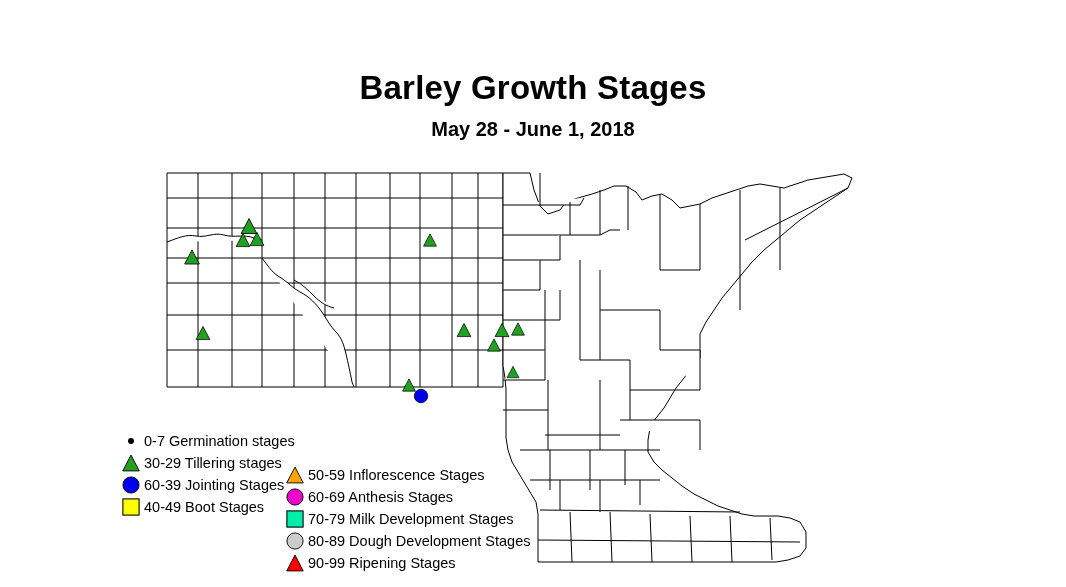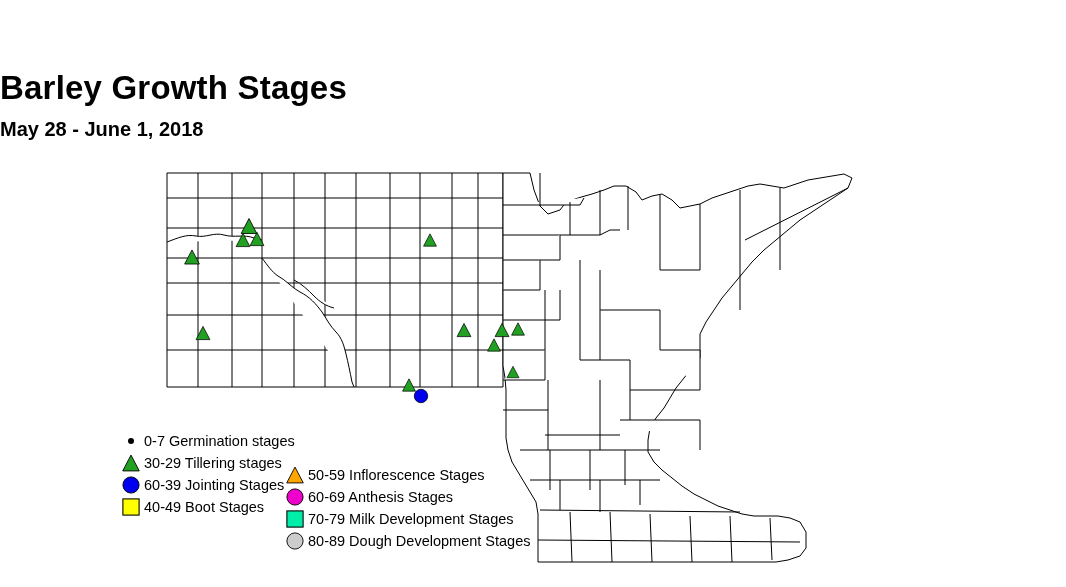--- a/index.html
+++ b/index.html
@@ -16,21 +16,21 @@
     font-family: "Liberation Sans", sans-serif;
     color: #000000;
   }
 
   
   #title-block {
     position: absolute;
     top: 68px;
     left: 0;
     width: 1066px;
-    text-align: left;
+    text-align: center;
     pointer-events: none;
   }
   #map-title {
     font-size: 33px;
     font-weight: bold;
     letter-spacing: 0.2px;
     line-height: 40px;
     color: #000;
   }
   #map-subtitle {
@@ -326,14 +326,22 @@
         <span class="legend-label">70-79 Milk Development Stages</span>
       </div>
       <div class="legend-row">
         <span class="legend-swatch">
           <svg width="18" height="18" viewBox="0 0 10 10">
             <circle cx="5" cy="5" r="4.5" fill="#CCCCCC" stroke="#000000" stroke-width="0.5"></circle>
           </svg>
         </span>
         <span class="legend-label">80-89 Dough Development Stages</span>
       </div>
+      <div class="legend-row">
+        <span class="legend-swatch">
+          <svg width="18" height="18" viewBox="0 0 10 10">
+            <polygon points="5,0.6 9.6,9.4 0.4,9.4" fill="#FF0000" stroke="#000000" stroke-width="0.5"></polygon>
+          </svg>
+        </span>
+        <span class="legend-label">90-99 Ripening Stages</span>
+      </div>
     </div>
 </div>
 
 </body></html>

